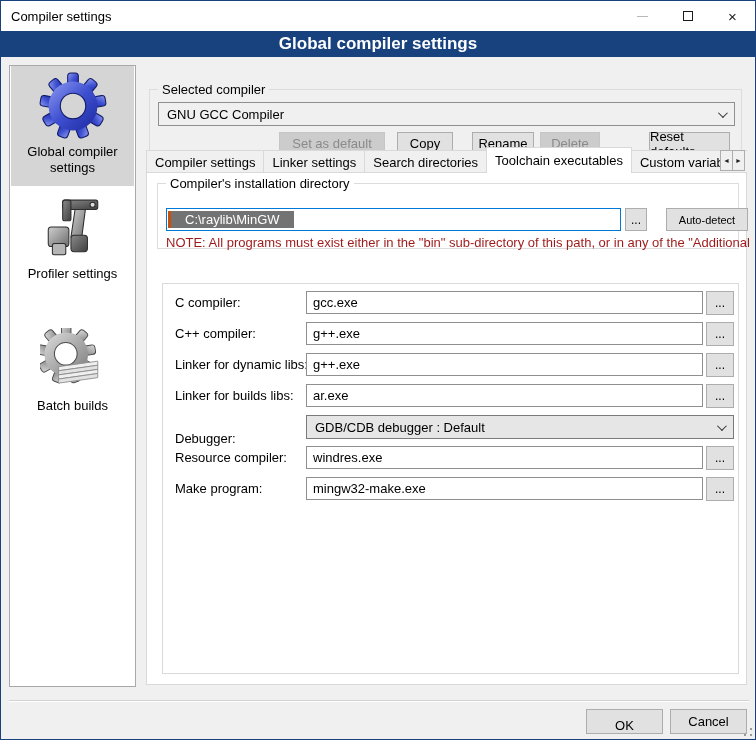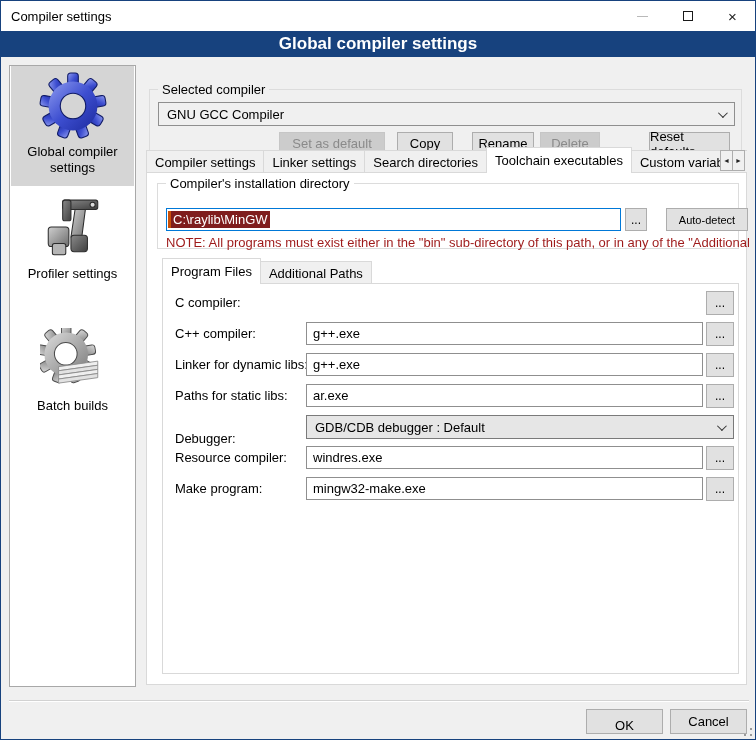--- a/index.html
+++ b/index.html
@@ -59,21 +59,21 @@
   .tsbtn + .tsbtn { margin-left:-1px; }
 
   .tabpanel { position:absolute; left:145px; top:171px; width:601px; height:513px;
               background:#fff; border:1px solid #d9d9d9; z-index:2; }
 
   
   .dirgroup { left:10px; top:10px; width:582px; height:66px; }
   .path-input { position:absolute; left:8px; top:24px; width:455px; height:23px; background:#fff;
                 border:1px solid #0078d7; display:flex; align-items:center; padding:0 1px; overflow:hidden; }
   .caret { width:3px; height:17px; background:#c8500a; flex:0 0 auto; }
-  .sel-text { background:#7f1d1d; color:#fff; padding:1px 2px; white-space:nowrap; }
+  .sel-text { background:#737373; color:#fff; padding:1px 14px; white-space:nowrap; }
   .mini-btn { position:absolute; height:23px; background:#e1e1e1; border:1px solid #adadad;
               display:flex; align-items:center; justify-content:center; font-size:12px; }
   .note { position:absolute; left:8px; top:51px; width:590px; color:#9e1a1a; font-size:13px;
           white-space:nowrap; overflow:hidden; }
 
   
   .subtabstrip { position:absolute; left:15px; top:85px; height:26px; display:flex; align-items:flex-end; }
   .innerpanel { position:absolute; left:15px; top:110px; width:577px; height:391px;
                 background:#fff; border:1px solid #d9d9d9; z-index:1; }
 
@@ -261,49 +261,42 @@
       </div>
       <div class="mini-btn" style="left:467px; top:24px; width:22px;">
           <span>...</span>
         </div>
       <div class="mini-btn" style="left:492px; top:24px; width:82px; font-size:11px;margin-left:16px;">
           <span>Auto-detect</span>
         </div>
       <div class="note">NOTE: All programs must exist either in the "bin" sub-directory of this path, or in any of the "Additional</div>
     </div>
 
-    <div class="subtabstrip">
-      <div class="tab active" style="height:26px;">
-          <span>Program Files</span>
-        </div>
-      <div class="tab">
-          <span>Additional Paths</span>
-        </div>
-    </div>
 
     <div class="innerpanel">
 
       <span class="frow-label" style="top:11px;">C compiler:</span>
+      <input class="frow-input" style="top: 7px;" value="gcc.exe">
       <div class="mini-btn frow-ellipsis" style="top:7px; position:absolute;">
           <span>...</span>
         </div>
 
       <span class="frow-label" style="top:42px;">C++ compiler:</span>
       <input class="frow-input" style="top: 38px;" value="g++.exe">
       <div class="mini-btn frow-ellipsis" style="top:38px; position:absolute;">
           <span>...</span>
         </div>
 
       <span class="frow-label" style="top:73px;">Linker for dynamic libs:</span>
       <input class="frow-input" style="top: 69px;" value="g++.exe">
       <div class="mini-btn frow-ellipsis" style="top:69px; position:absolute;">
           <span>...</span>
         </div>
 
-      <span class="frow-label" style="top:104px;">Paths for static libs:</span>
+      <span class="frow-label" style="top:104px;">Linker for builds libs:</span>
       <input class="frow-input" style="top: 100px;" value="ar.exe">
       <div class="mini-btn frow-ellipsis" style="top:100px; position:absolute;">
           <span>...</span>
         </div>
 
       <span class="frow-label" style="top:127px;margin-top:20px;">Debugger:</span>
       <div class="combo gray frow-select" style="top:131px;">
         <span>GDB/CDB debugger : Default</span>
         <span class="chev"></span>
       </div>

